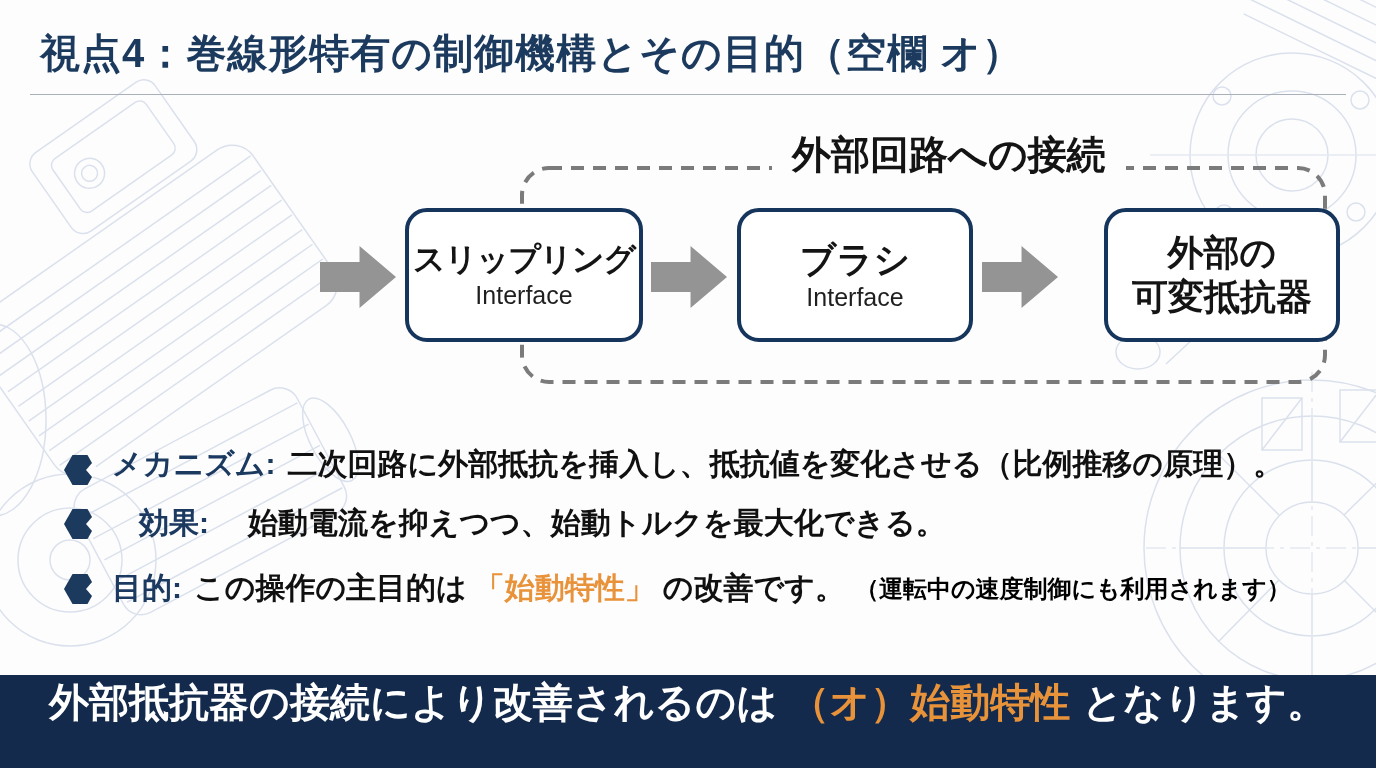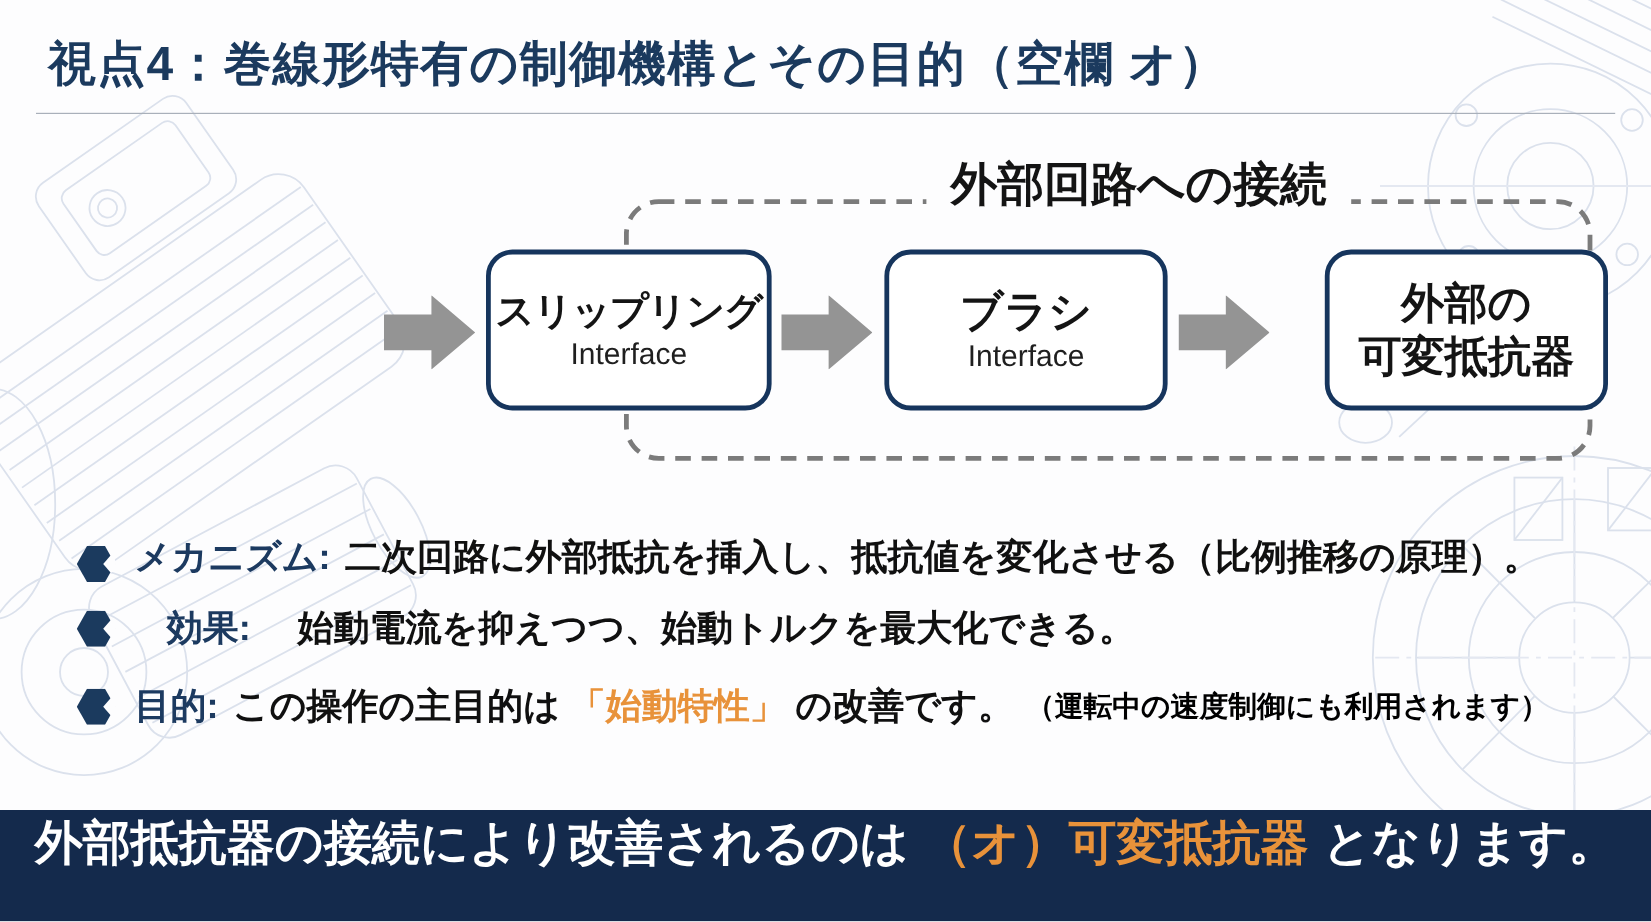--- a/index.html
+++ b/index.html
@@ -202,17 +202,17 @@
     </svg>
     <span class="lead">目的:</span>
     <span class="body">この操作の主目的は</span>
     <span class="hl">「始動特性」</span>
     <span class="body">の改善です。</span>
     <span class="note">（運転中の速度制御にも利用されます）</span>
   </div>
 
   <div class="footer-bar">
     <span class="f-text">外部抵抗器の接続により改善されるのは</span>
-    <span class="f-hl">（オ）可変抵抗器</span>
+    <span class="f-hl">（オ）始動特性</span>
     <span class="f-text">となります。</span>
   </div>
 
 </div>
 
 </body></html>

